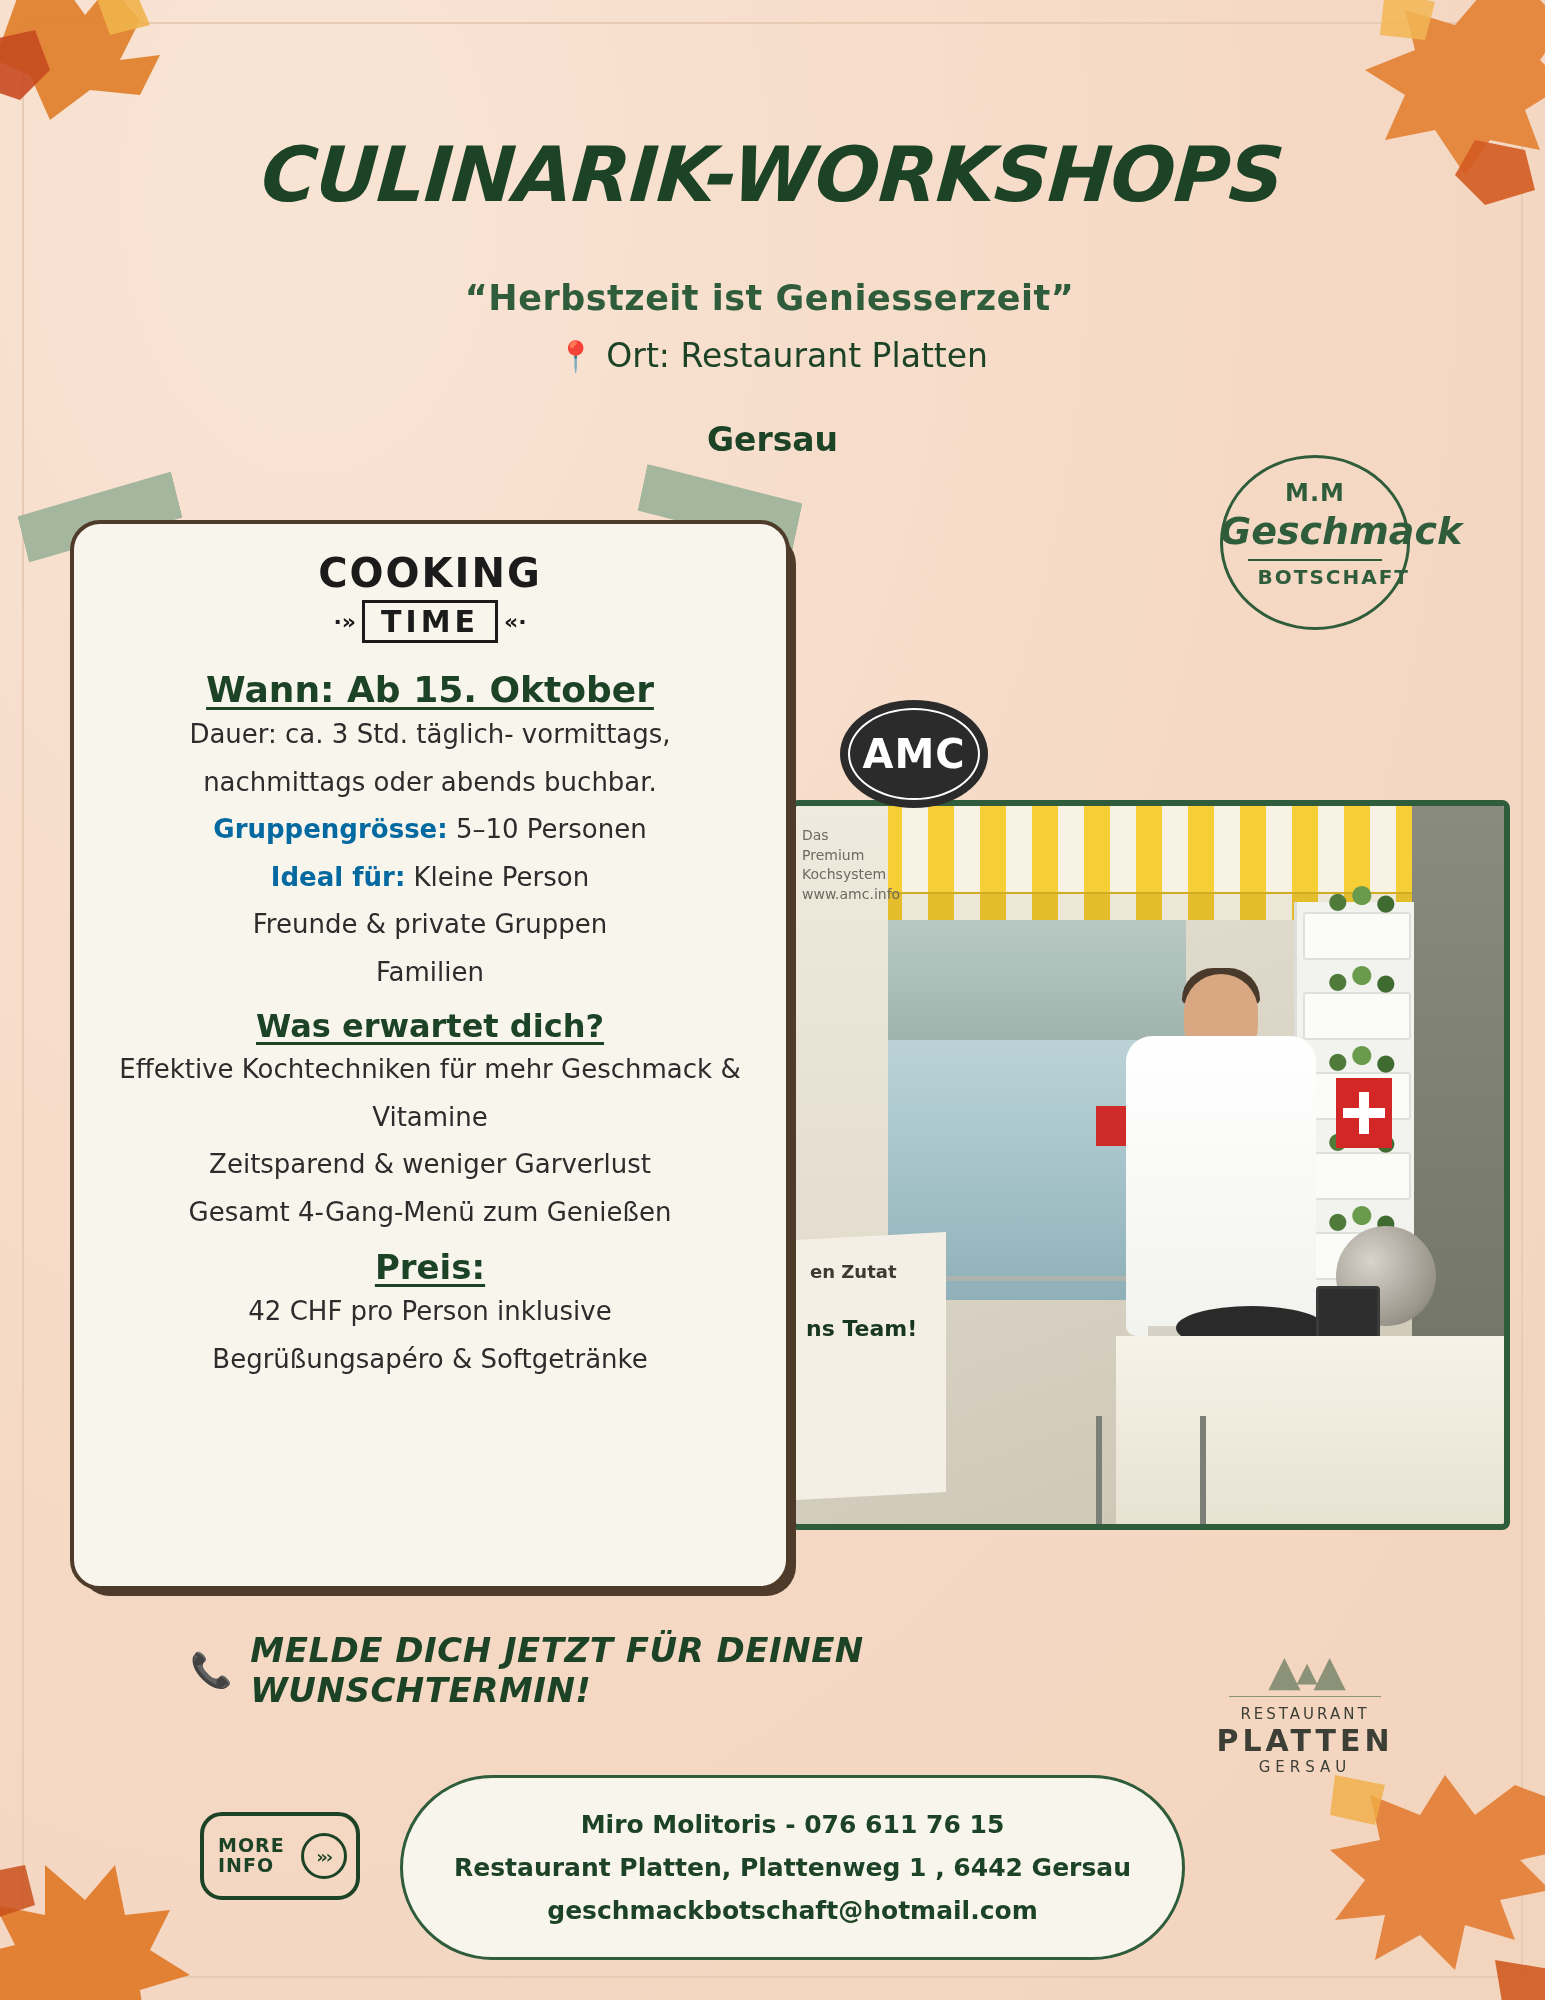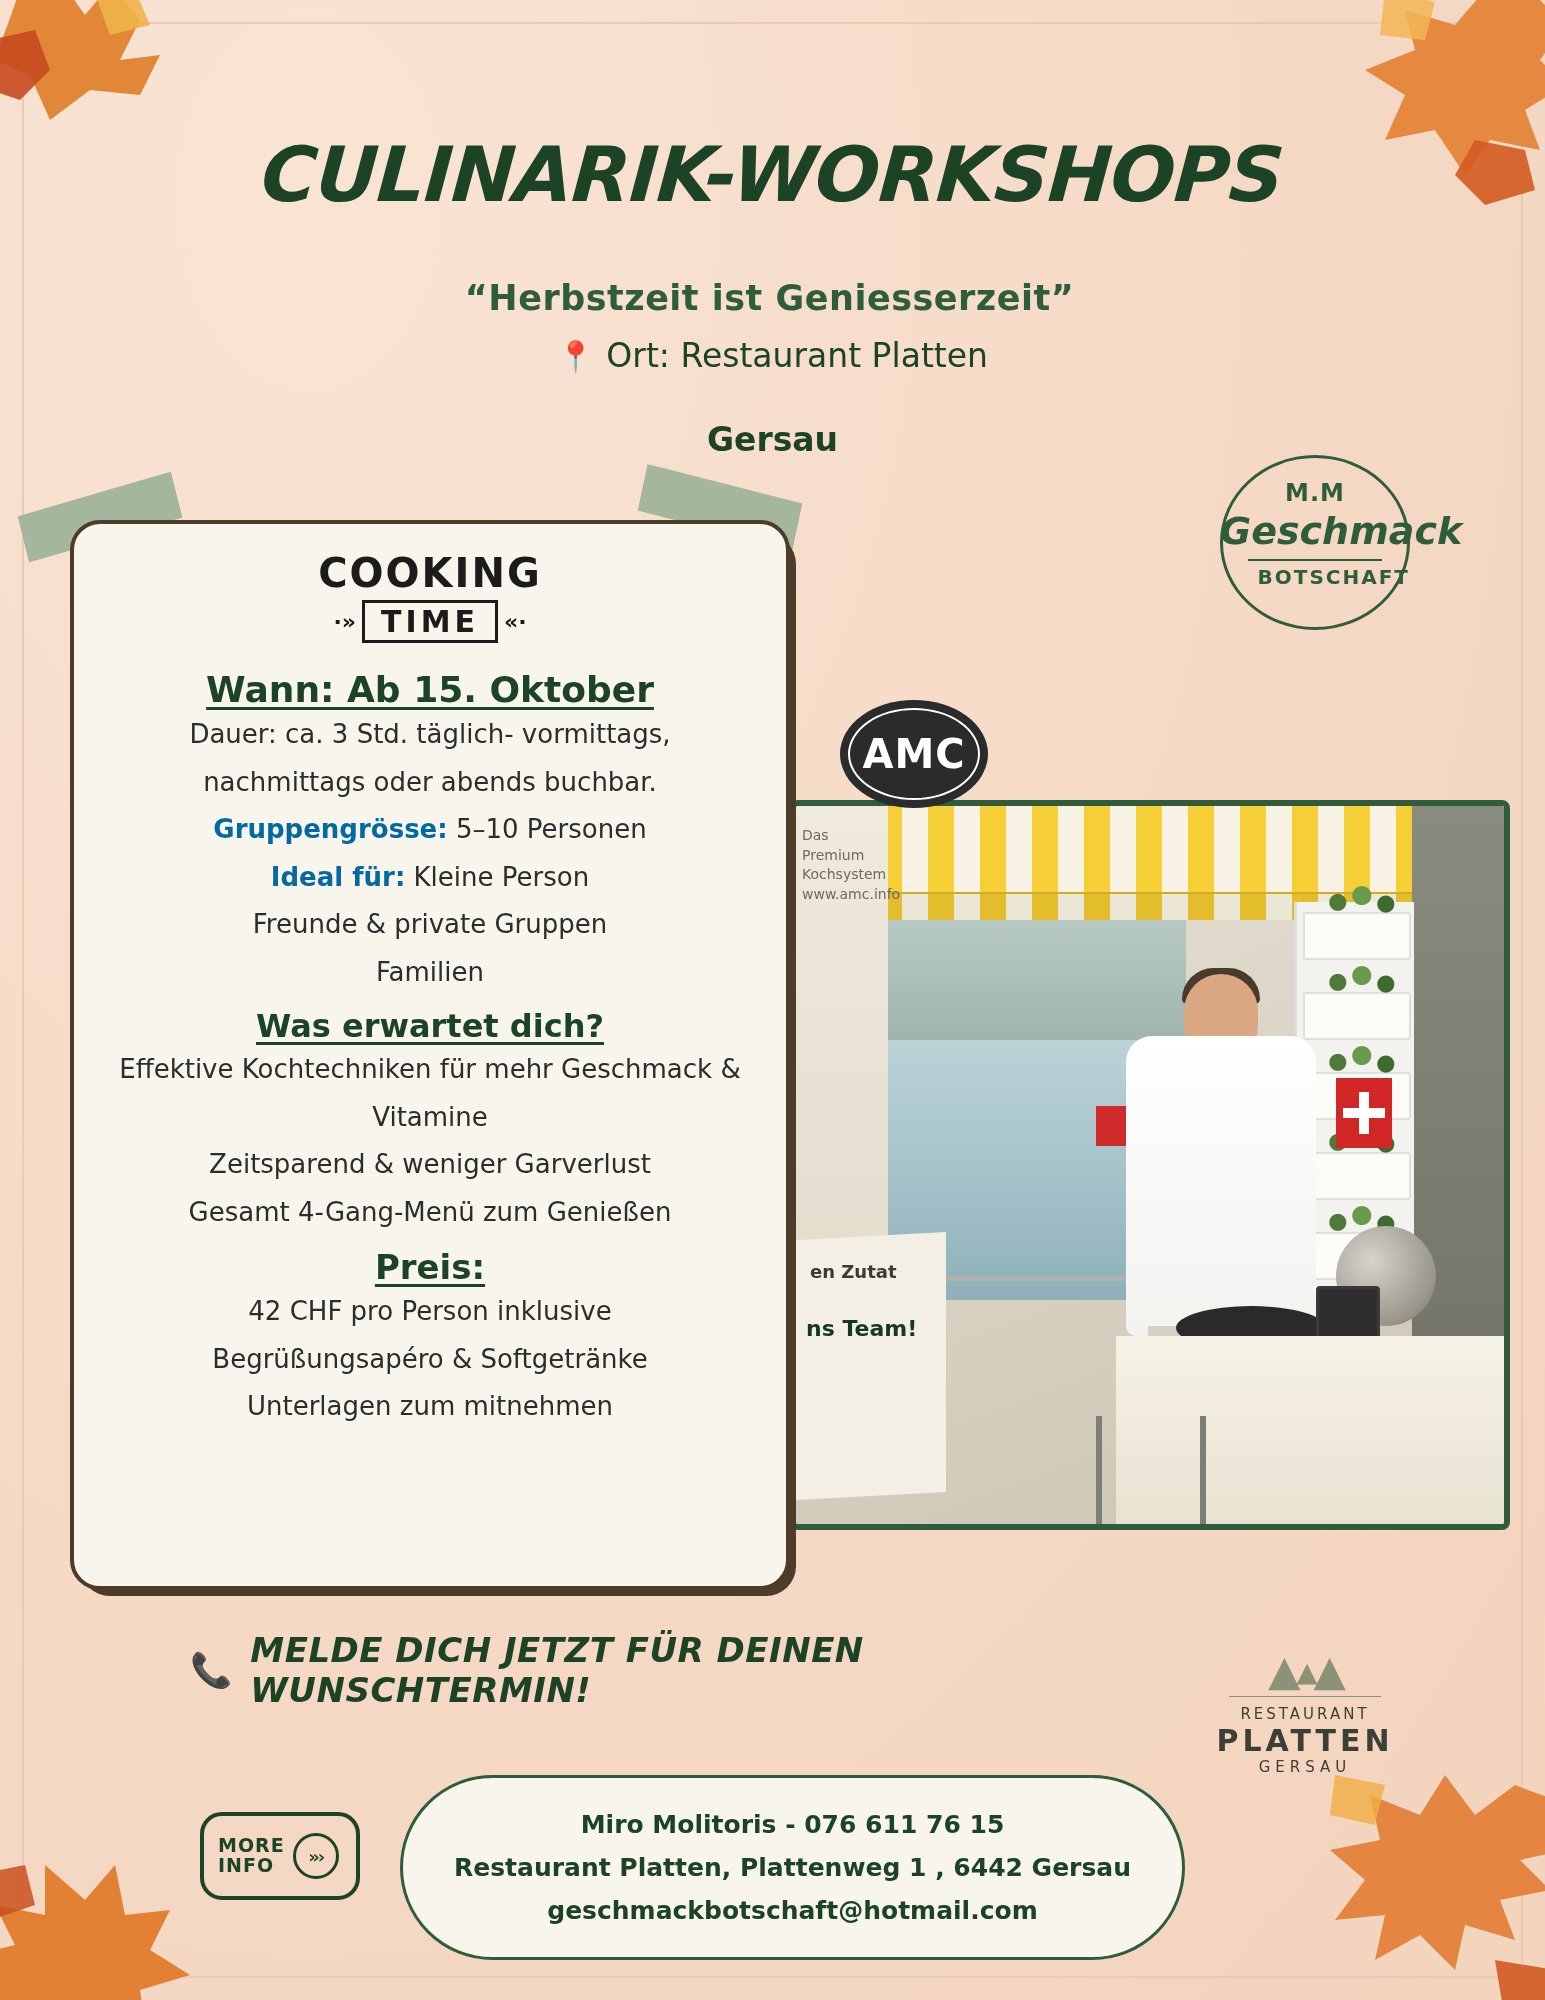--- a/index.html
+++ b/index.html
@@ -402,21 +402,21 @@
     position: absolute;
     left: 200px;
     top: 1812px;
     width: 160px;
     height: 88px;
     border: 4px solid #1c4326;
     border-radius: 22px;
     display: flex;
     align-items: center;
     padding-left: 14px;
-    gap: 8px;
+    gap: 16px;
   }
   .more-info .mi-txt {
     font-size: 19px;
     font-weight: 800;
     color: #1c4326;
     line-height: 1.05;
     letter-spacing: 1px;
   }
   .more-info .mi-circ {
     width: 46px; height: 46px; border-radius: 50%;
@@ -573,21 +573,20 @@
 
         <div class="l-head">Was erwartet dich?</div>
         <div class="l-line">Effektive Kochtechniken für mehr Geschmack &amp;</div>
         <div class="l-line">Vitamine</div>
         <div class="l-line">Zeitsparend &amp; weniger Garverlust</div>
         <div class="l-line">Gesamt 4-Gang-Menü zum Genießen</div>
 
         <div class="l-price">Preis:</div>
         <div class="l-line">42 CHF pro Person inklusive</div>
         <div class="l-line">Begrüßungsapéro &amp; Softgetränke</div>
-        <div class="l-line">Unterlagen zum mitnehmen</div>
       </div>
 
     </div>
   </div>
 
   <div class="cta">
     <span class="phone-icon">📞</span>
     <span class="cta-text">Melde dich jetzt für deinen Wunschtermin!</span>
   </div>
 

